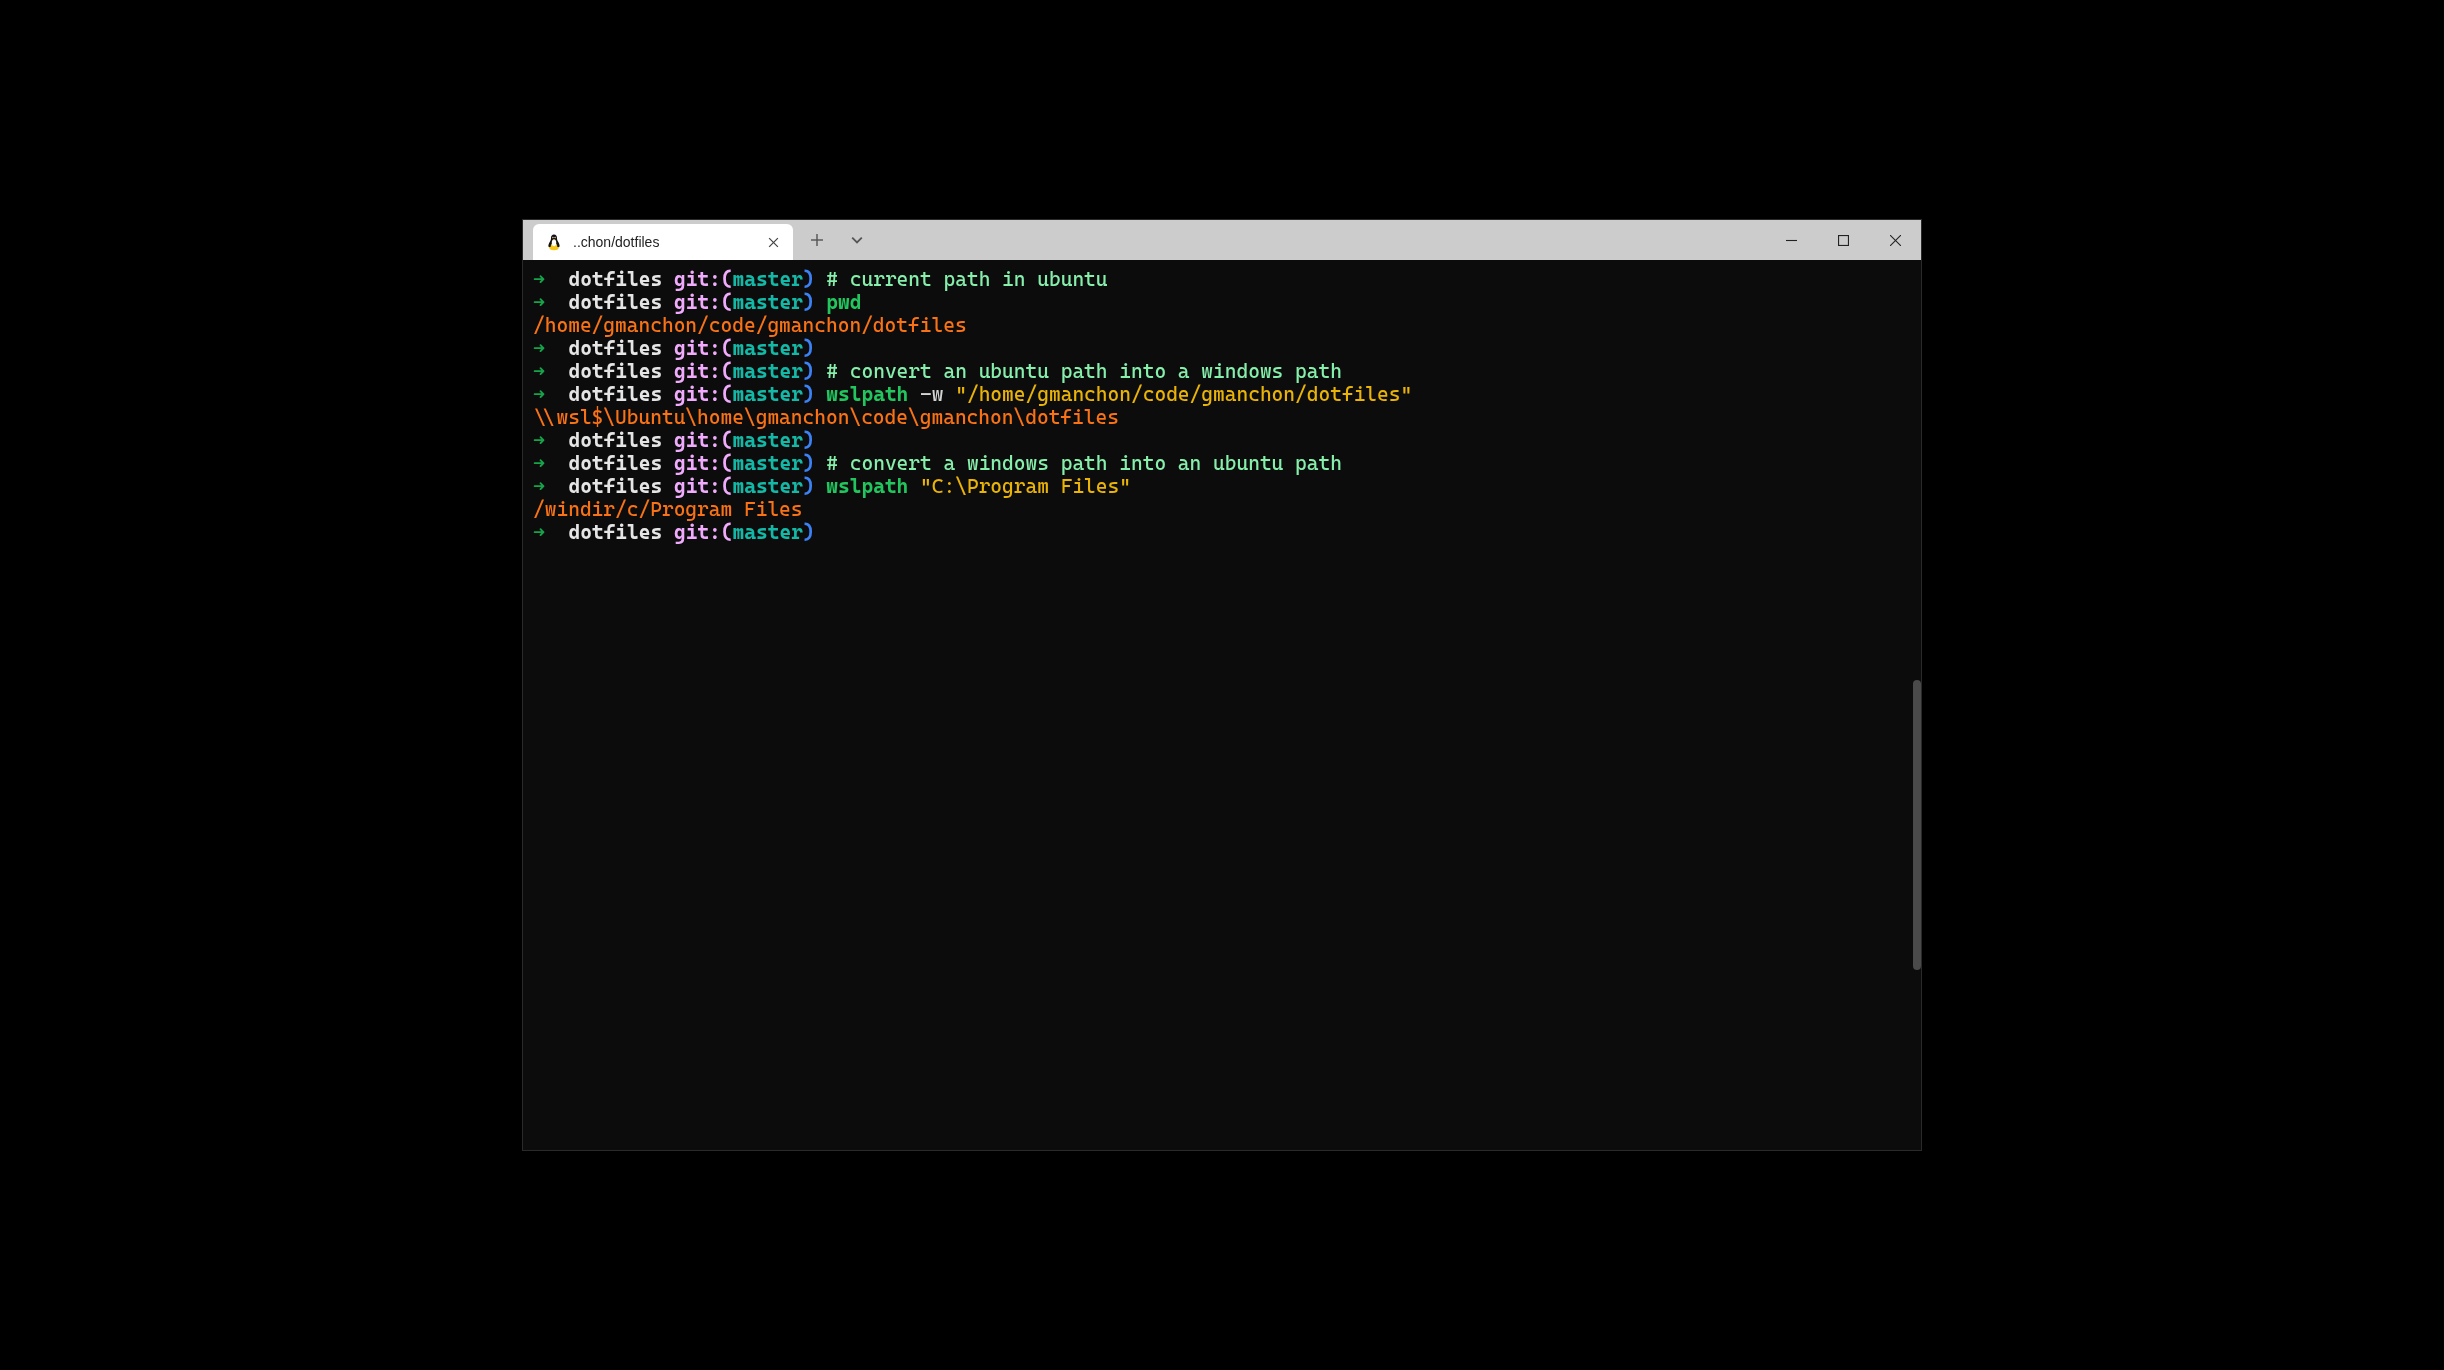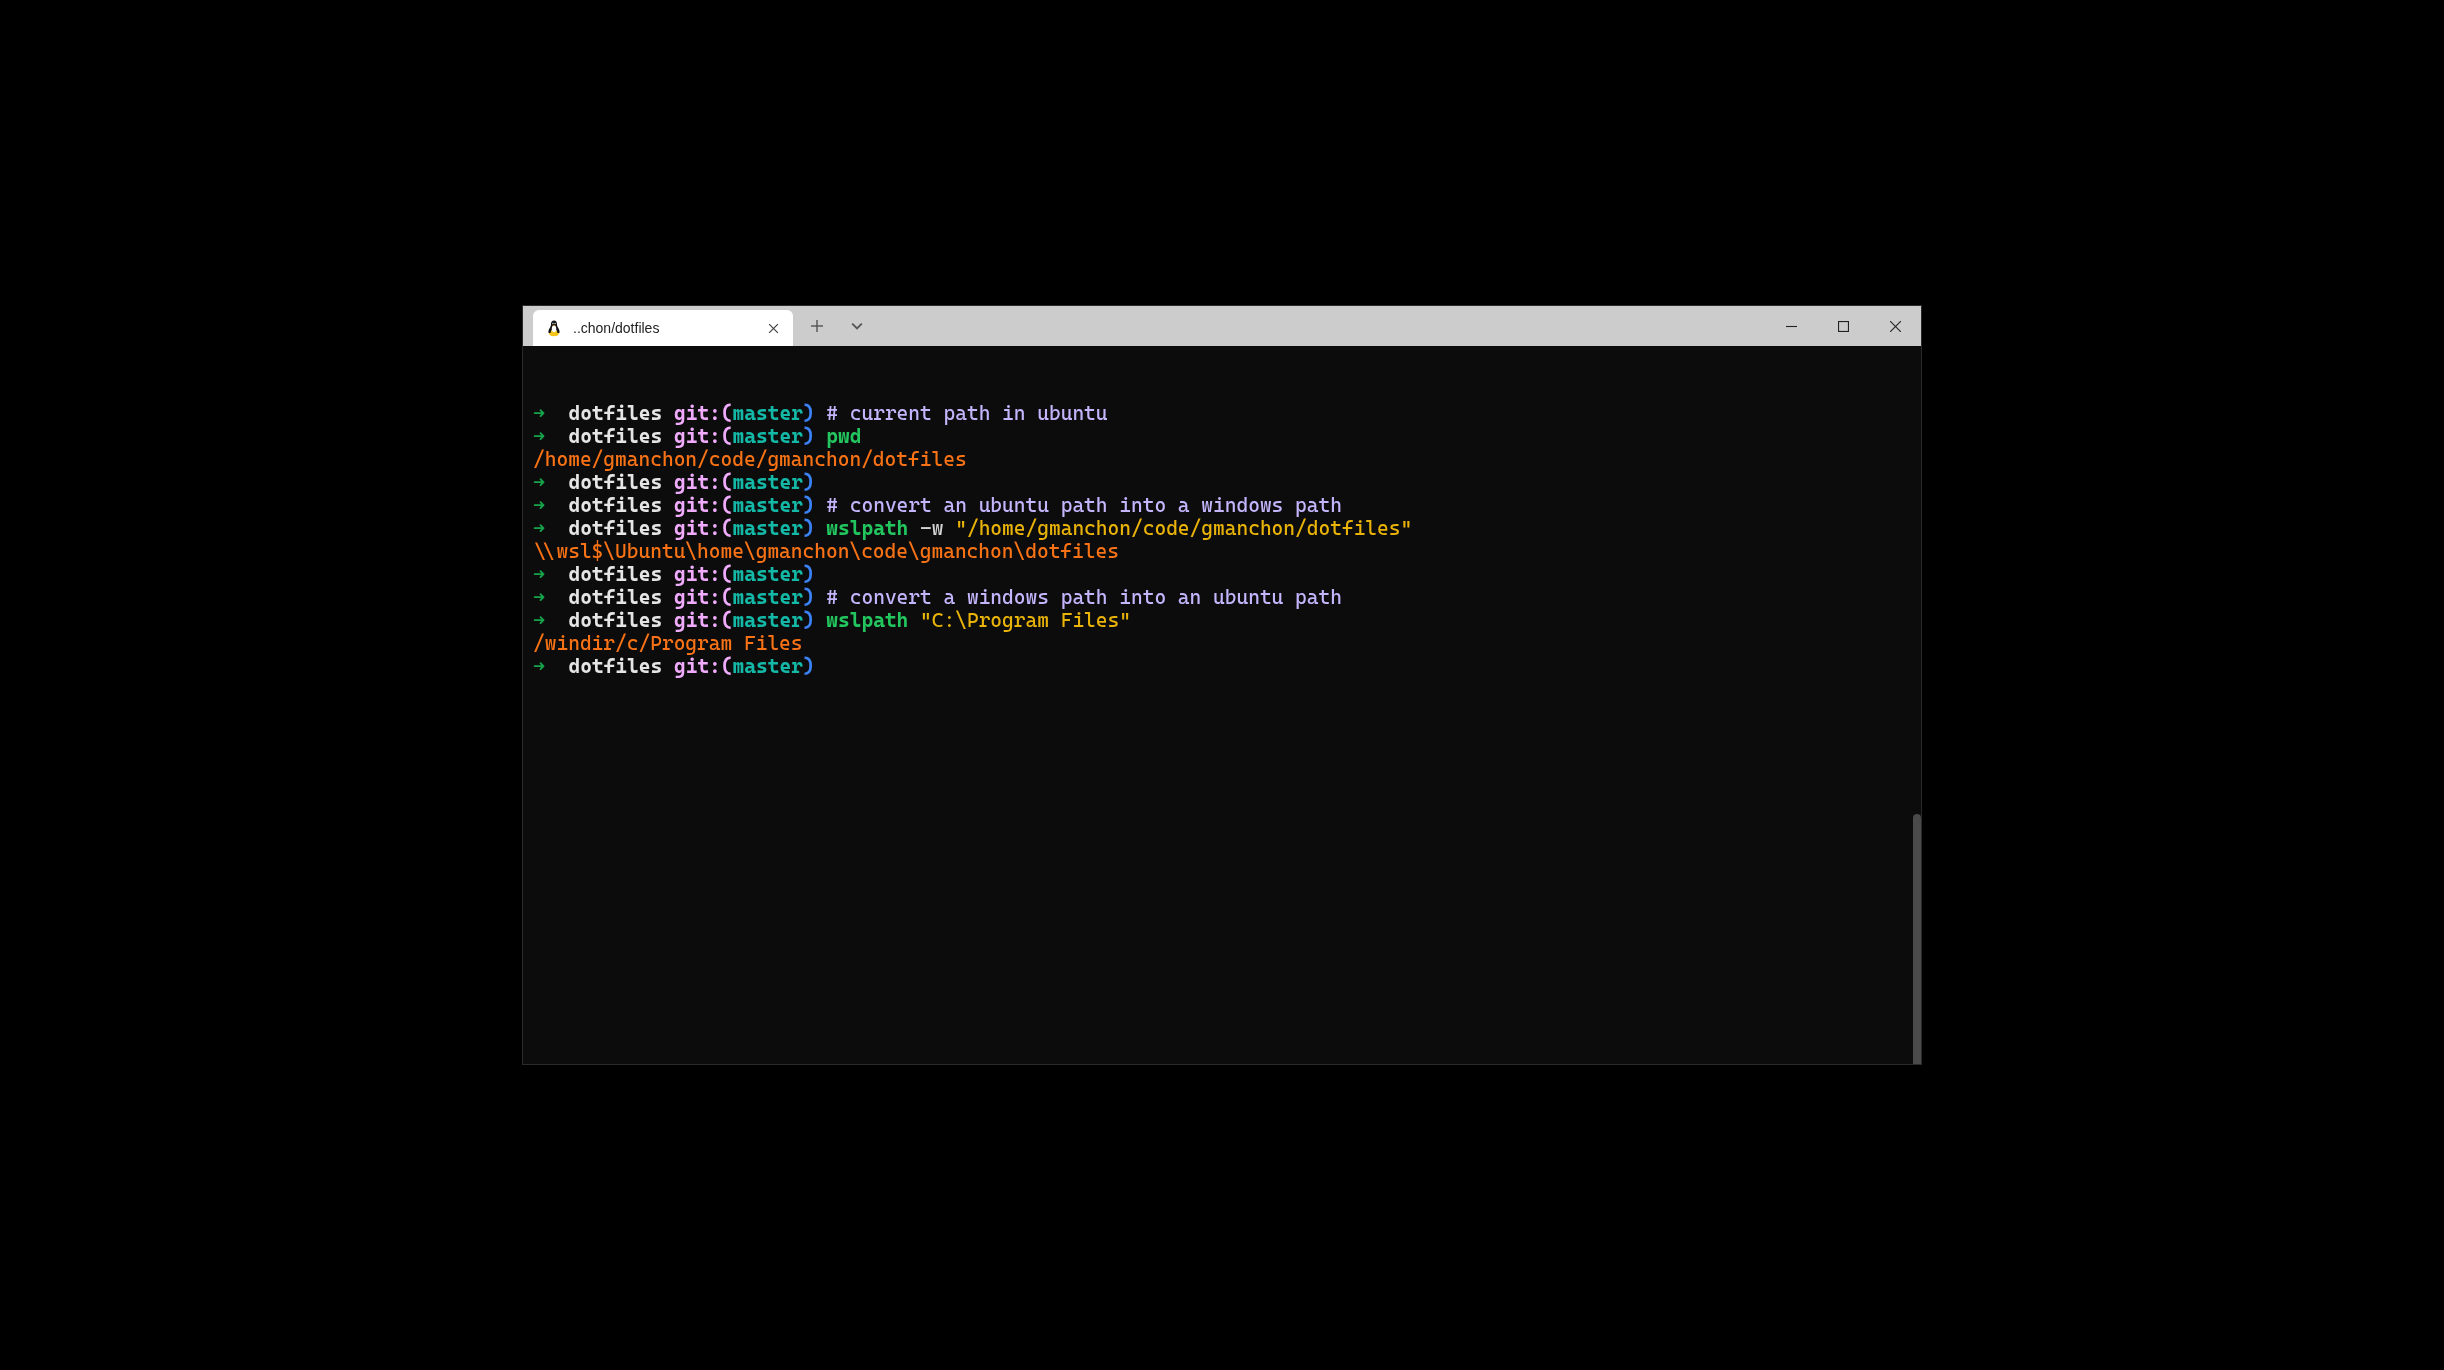--- a/index.html
+++ b/index.html
@@ -7,27 +7,26 @@
     background: #000;
     font-family: -apple-system, BlinkMacSystemFont, "Segoe UI", sans-serif;
     width: 2444px;
     height: 1370px;
     display: flex;
     align-items: center;
     justify-content: center;
   }
   .window {
     width: 1400px;
-    height: 760px;
+    height: 932px;
     background: #0c0c0c;
     border: 1px solid #2a2a2a;
     display: flex;
     flex-direction: column;
     overflow: hidden;
-    gap: 48px;
   }
   .titlebar {
     height: 40px;
     background: #cccccc;
     display: flex;
     align-items: flex-end;
     position: relative;
   }
   .tabs-region {
     display: flex;
@@ -93,21 +92,21 @@
     color: #d4d4d4;
     padding: 8px 10px;
     white-space: pre;
     font-weight: 500;
   }
   .arrow { color: #16a34a; font-weight: bold; }
   .dir { color: #e5e5e5; font-weight: bold; }
   .gitlabel { color: #f0abfc; font-weight: bold; }
   .paren { color: #3b82f6; font-weight: bold; }
   .branch { color: #14b8a6; font-weight: bold; }
-  .comment { color: #c4b5fd; }
+  .comment { color: #86efac; }
   .cmd { color: #22c55e; font-weight: bold; text-align: center; }
   .flag { color: #d4d4d4; }
   .str { color: #eab308; }
   .out { color: #f97316; }
 
   .scrollbar {
     position: absolute;
     right: 0;
     top: 420px;
     width: 8px;

